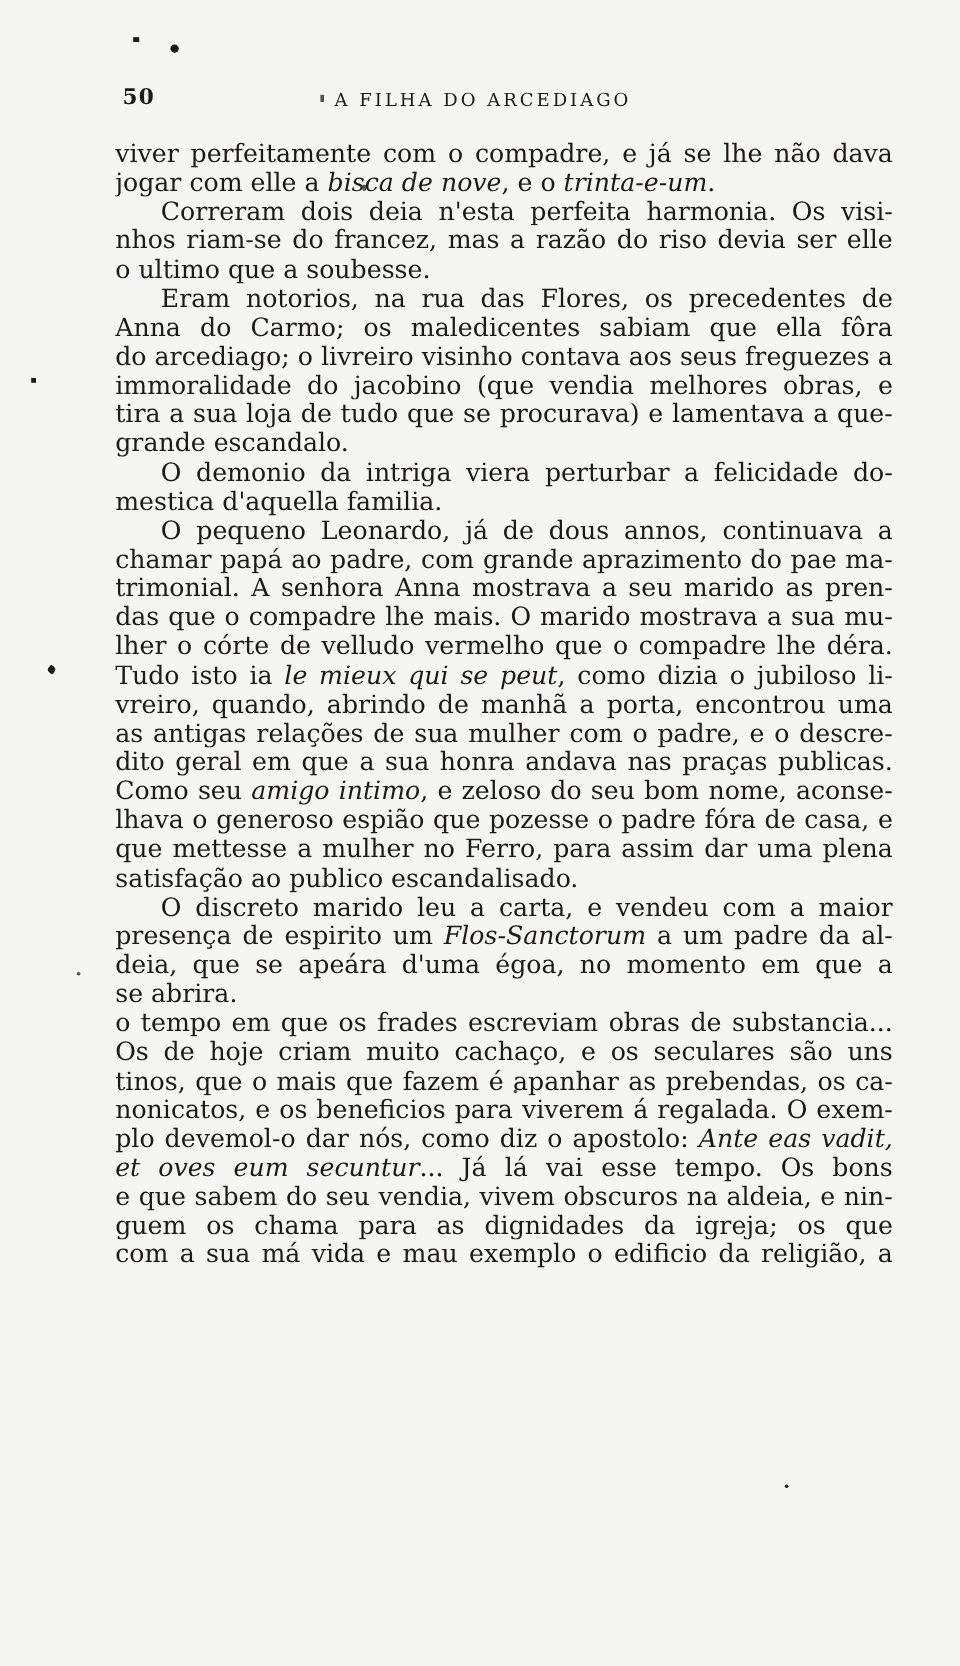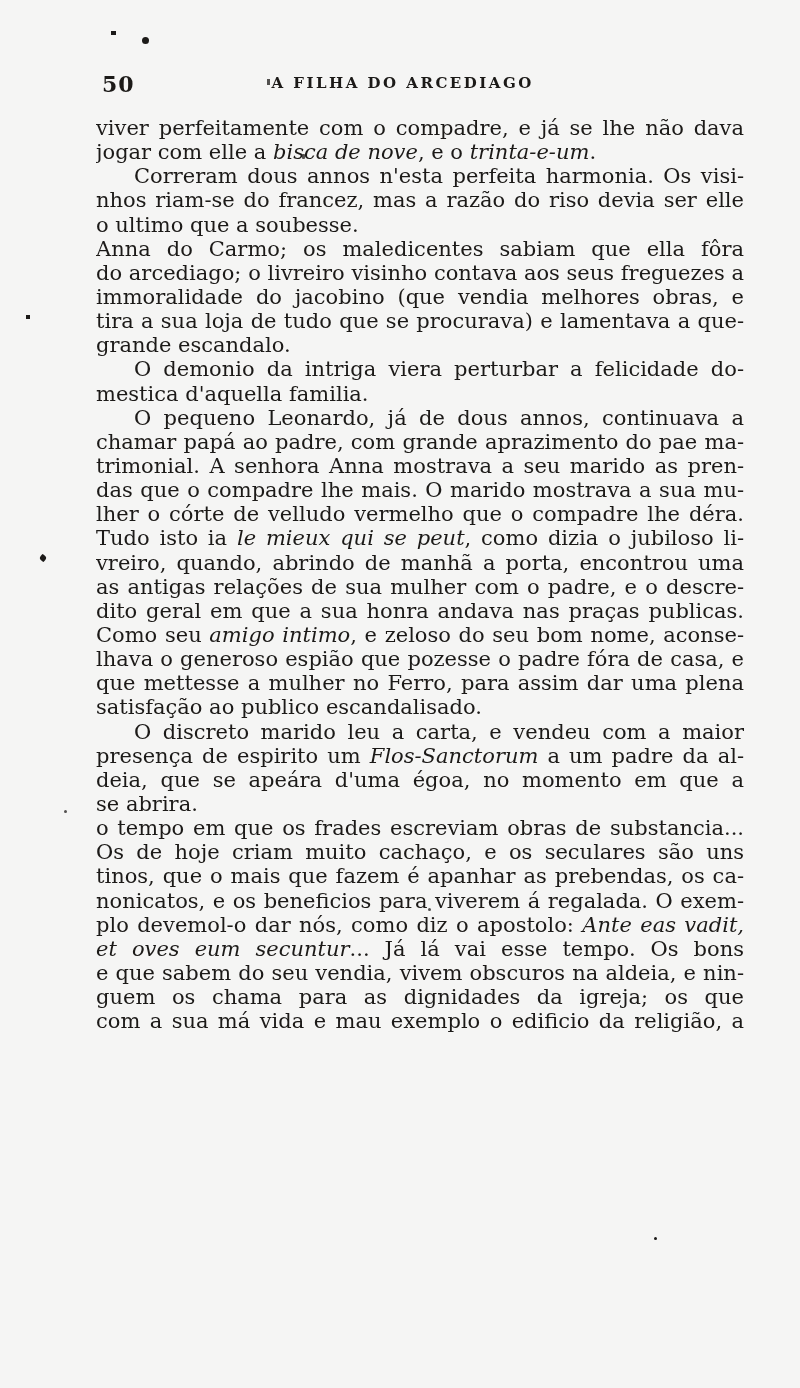--- a/index.html
+++ b/index.html
@@ -4,25 +4,25 @@
 <style>
   html,body{margin:0;padding:0;}
   body{width:800px;font-family:"DejaVu Serif","Liberation Serif",serif;}
   .scan{
     position:relative;width:800px;height:1388px;
     background:var(--paper,#f5f5f4);color:var(--ink,#1c1a18);
     overflow:hidden;
   }
   .pagenum{
     position:absolute;left:102px;top:71px;
-    font-size:22px;font-weight:bold;letter-spacing:1px;
+    font-size:18px;font-weight:bold;letter-spacing:1px;
   }
   .title{
     position:absolute;left:50%;top:74px;transform:translateX(-49%);
-    font-size:15px;font-weight:bold;letter-spacing:2.5px;white-space:nowrap;
+    font-size:15px;font-weight:normal;letter-spacing:2.5px;white-space:nowrap;
   }
   .textblock{
     position:absolute;left:96px;top:116px;width:648px;
     font-size:21px;line-height:24.15px;
   }
   .line{
     text-align:justify;text-align-last:justify;
     white-space:normal;overflow:hidden;height:24.15px;
   }
   .line.end{text-align-last:left;}
@@ -36,23 +36,24 @@
 <body>
 
 <div class="scan" style="--paper: #f5f5f4; --ink: #1c1a18;">
 
   <span class="pagenum">50</span>
   <span class="title">A FILHA DO ARCEDIAGO</span>
 
   <div class="textblock" id="textblock">
       <div class="line"><span>viver perfeitamente com o compadre, e já se lhe não dava de</span></div>
       <div class="line end"><span>jogar com elle a </span><i>bisca de nove</i><span>, e o </span><i>trinta-e-um</i><span>.</span></div>
-      <div class="line indent"><span>Correram dous annos n'esta perfeita harmonia. Os visi-</span></div>
+      <div class="line indent"><span>Correram dois deia n'esta perfeita harmonia. Os visi-</span></div>
       <div class="line"><span>nhos riam-se do francez, mas a razão do riso devia ser elle</span></div>
       <div class="line end"><span>o ultimo que a soubesse.</span></div>
+      <div class="line indent"><span>Eram notorios, na rua das Flores, os precedentes de</span></div>
       <div class="line"><span>Anna do Carmo; os maledicentes sabiam que ella fôra amante</span></div>
       <div class="line"><span>do arcediago; o livreiro visinho contava aos seus freguezes a</span></div>
       <div class="line"><span>immoralidade do jacobino (que vendia melhores obras, e sor-</span></div>
       <div class="line"><span>tira a sua loja de tudo que se procurava) e lamentava a que-</span></div>
       <div class="line end"><span>grande escandalo.</span></div>
       <div class="line indent"><span>O demonio da intriga viera perturbar a felicidade do-</span></div>
       <div class="line end"><span>mestica d'aquella familia.</span></div>
       <div class="line indent"><span>O pequeno Leonardo, já de dous annos, continuava a</span></div>
       <div class="line"><span>chamar papá ao padre, com grande aprazimento do pae ma-</span></div>
       <div class="line"><span>trimonial. A senhora Anna mostrava a seu marido as pren-</span></div>

